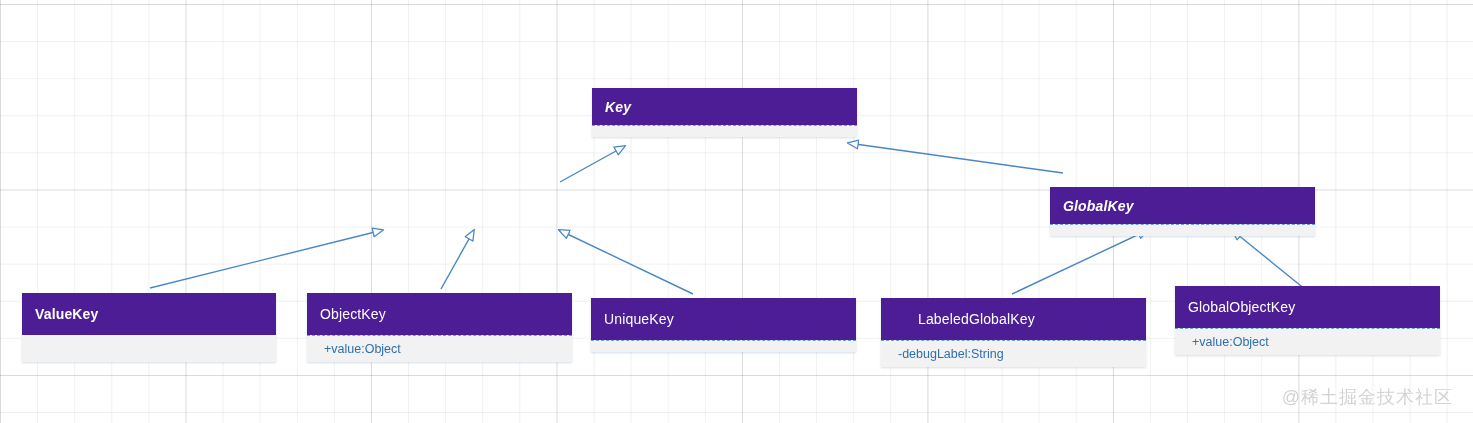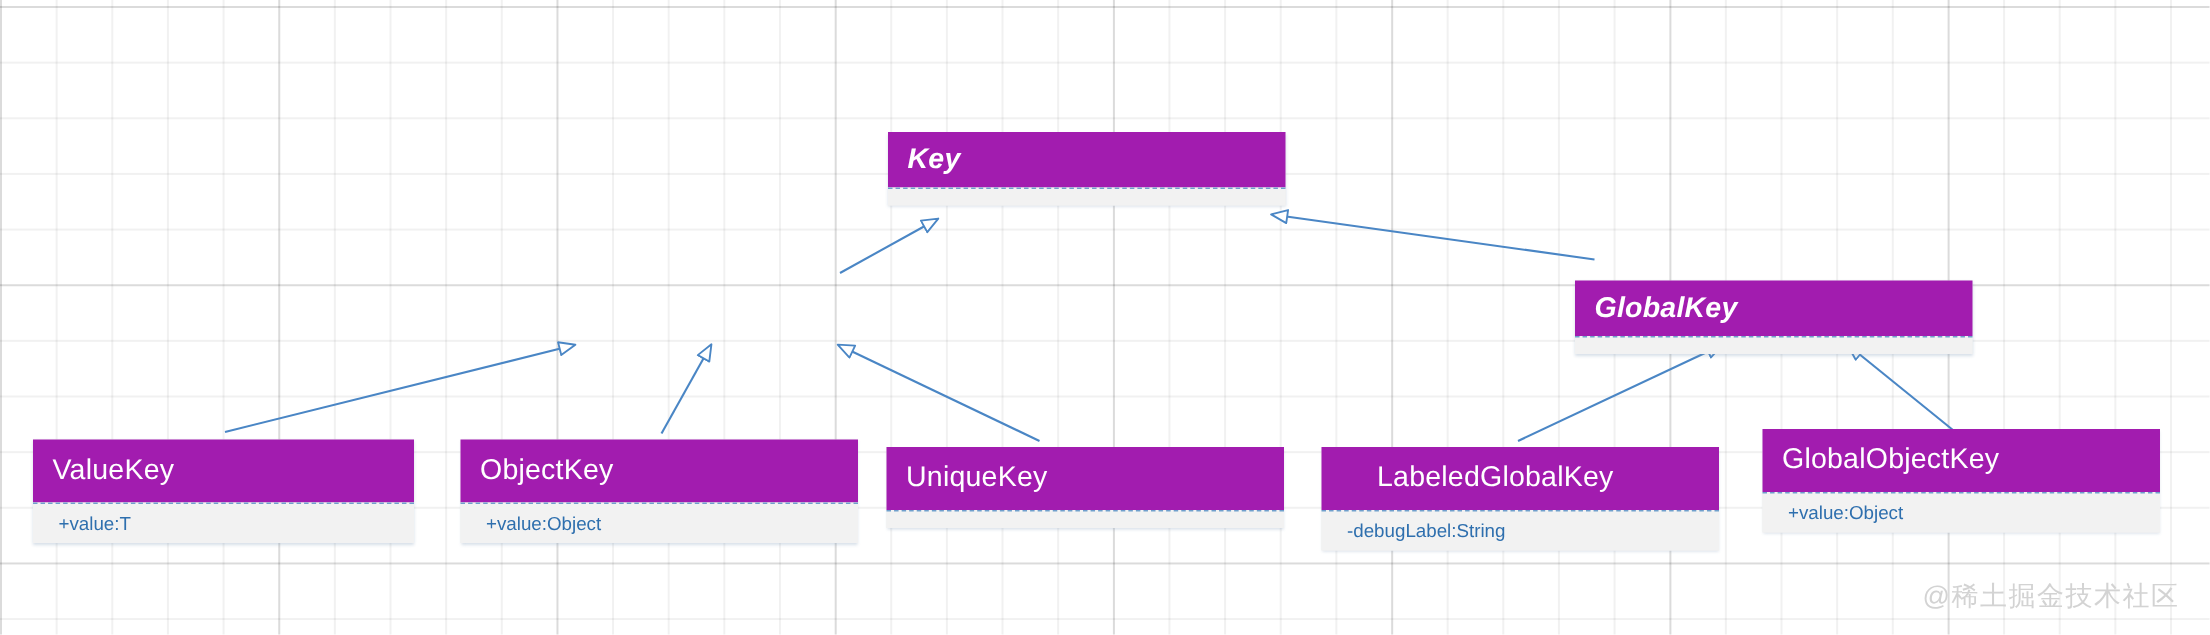--- a/index.html
+++ b/index.html
@@ -43,26 +43,26 @@
   }
 
   .uml-class {
     position: absolute;
     box-sizing: border-box;
     background: #f2f2f2;
     box-shadow: 0 1px 2px rgba(120,150,180,0.30);
   }
   .uml-header {
     box-sizing: border-box;
-    background: #a21caf;
+    background: #4c1d95;
     color: #ffffff;
     display: flex;
     align-items: center;
     padding-left: 13px;
-    font-size: 19px;
+    font-size: 14px;
     letter-spacing: 0.15px;
     white-space: nowrap;
     overflow: hidden;
   }
   .uml-header.abstract {
     font-style: italic;
     font-weight: bold;
   }
   .uml-body {
     box-sizing: border-box;
@@ -136,23 +136,22 @@
     <div class="uml-header abstract" style="height: 37px;">Key</div>
     <div class="uml-body empty" style="height: 12px;"></div>
   </div>
 
 
   <div class="uml-class" id="cls-globalkey" style="left: 1050px; top: 171px; width: 265px; height: 49px; margin-top: 16px;">
     <div class="uml-header abstract" style="height: 37px;">GlobalKey</div>
     <div class="uml-body empty" style="height: 12px;"></div>
   </div>
 
-  <div class="uml-class" id="cls-valuekey" style="left: 22px; top: 293px; width: 254px; height: 69px;">
+  <div class="uml-class" id="cls-valuekey" style="left: 22px; top: 293px; width: 254px; height: 69px; font-weight: bold;">
     <div class="uml-header" style="height: 42px;">ValueKey</div>
-    <div class="uml-body" style="height: 27px;">+value:T</div>
   </div>
 
   <div class="uml-class" id="cls-objectkey" style="left: 307px; top: 293px; width: 265px; height: 69px;">
     <div class="uml-header" style="height: 42px;">ObjectKey</div>
     <div class="uml-body" style="height: 27px;">+value:Object</div>
   </div>
 
   <div class="uml-class" id="cls-uniquekey" style="left: 591px; top: 298px; width: 265px; height: 54px;">
     <div class="uml-header" style="height: 42px; text-align: right;">UniqueKey</div>
     <div class="uml-body empty" style="height: 12px;"></div>

